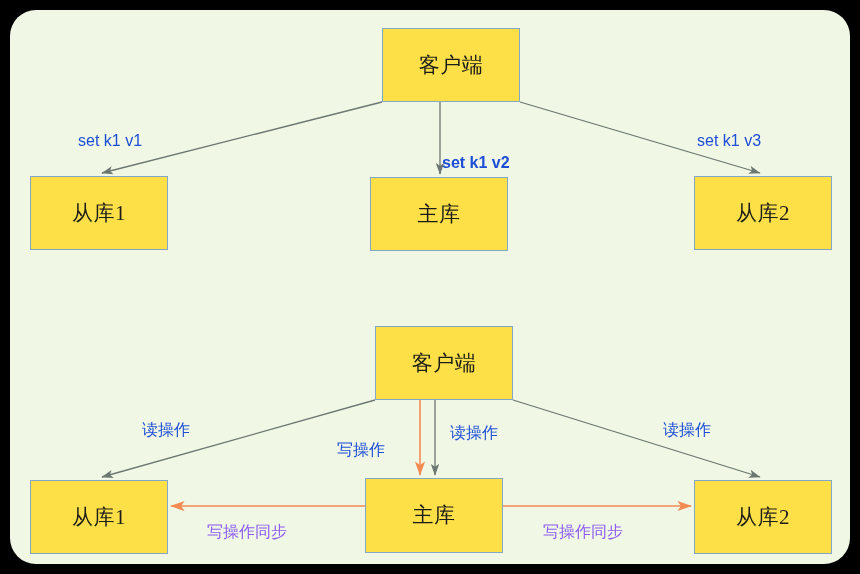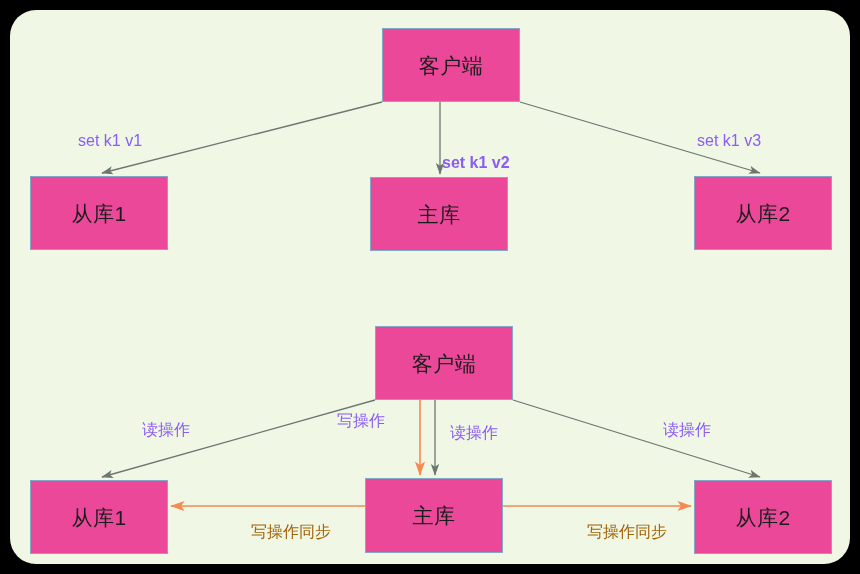--- a/index.html
+++ b/index.html
@@ -31,43 +31,42 @@
   }
   #edges {
     position: absolute;
     left: 0;
     top: 0;
     width: 840px;
     height: 554px;
   }
   .node {
     position: absolute;
-    background: #ec4899;
+    background: #fde047;
     border: 1.6px solid #82a8c6;
     box-sizing: border-box;
     display: flex;
     align-items: center;
     justify-content: center;
     color: #1b1b1b;
     font-size: 21px;
     letter-spacing: 0.5px;
     line-height: 1;
-    font-family: Liberation Sans, sans-serif;
+    font-family: Liberation Serif, serif;
   }
   .edge-label {
     position: absolute;
     font-size: 16px;
     line-height: 1;
     white-space: nowrap;
-    color: #8b5cf6;
+    color: #1d4ed8;
     font-family: "Liberation Sans", "DejaVu Sans", sans-serif;
   }
   .edge-label.sync {
-    color: #a16207;
-    margin-left: 44px;
+    color: #8b5cf6;
   }
 </style>
 </head>
 <body>
 
 <div id="stage">
   <div id="canvas">
 
     <svg id="edges" viewBox="0 0 840 554" xmlns="http://www.w3.org/2000/svg">
       <defs>
@@ -116,20 +115,20 @@
       <span>从库1</span>
     </div>
     <div class="node" style="left:355px; top:468px; width:138px; height:75px;">
       <span>主库</span>
     </div>
     <div class="node" style="left:684px; top:470px; width:138px; height:74px;">
       <span>从库2</span>
     </div>
 
     <div class="edge-label" style="left:132px; top:412px;">读操作</div>
-    <div class="edge-label" style="left:327px; top:403px;">写操作</div>
+    <div class="edge-label" style="left:327px; top:433px;font-family:Liberation Mono, monospace;">写操作</div>
     <div class="edge-label" style="left:440px; top:415px;">读操作</div>
     <div class="edge-label" style="left:653px; top:412px;">读操作</div>
     <div class="edge-label sync" style="left:197px; top:514px;">写操作同步</div>
     <div class="edge-label sync" style="left:533px; top:514px;">写操作同步</div>
 
   </div>
 </div>
 
 </body></html>

